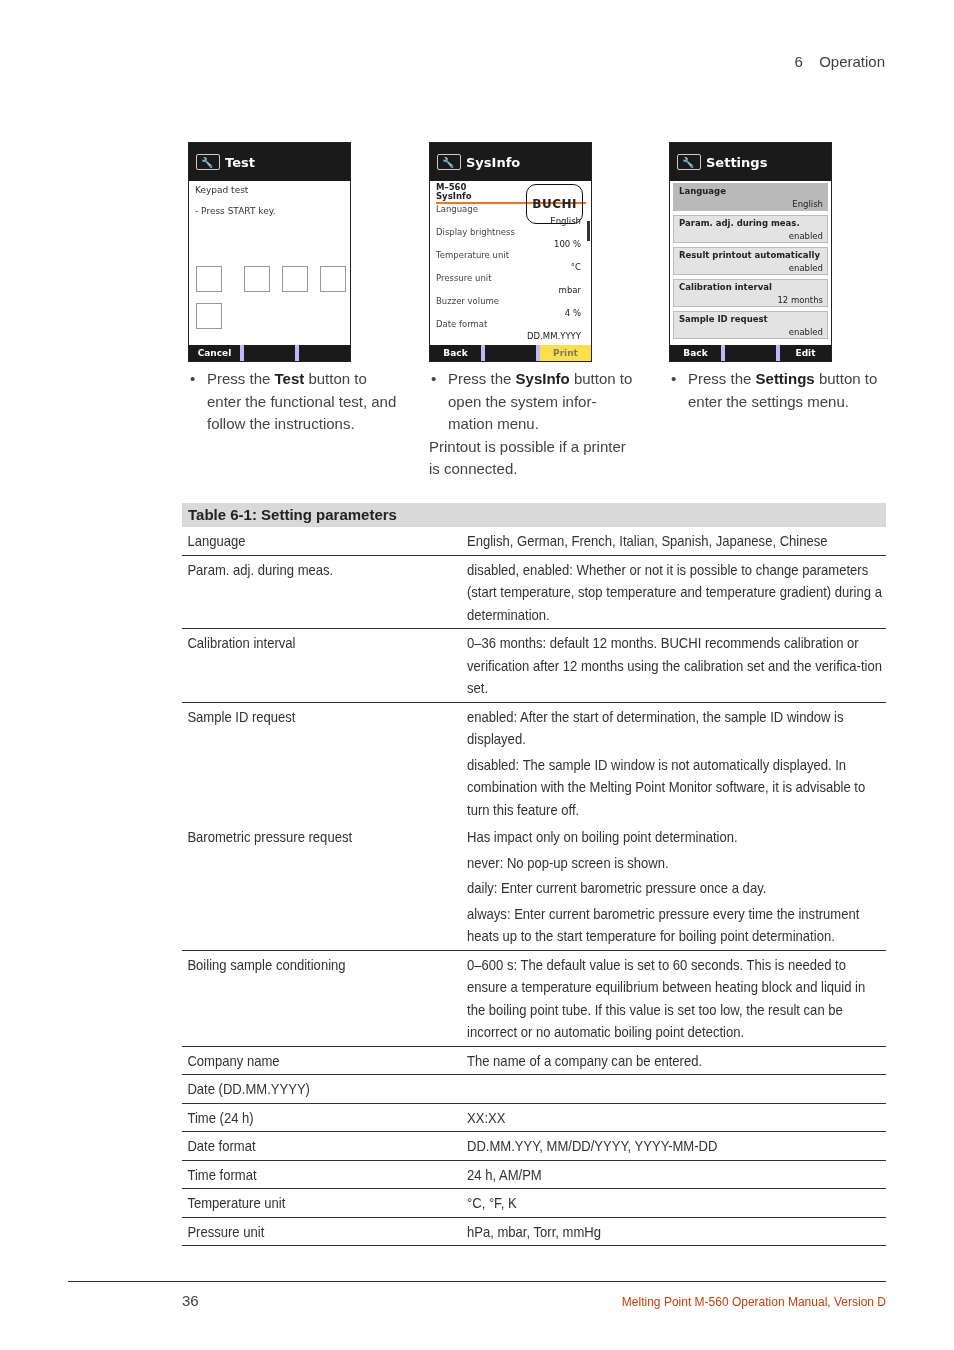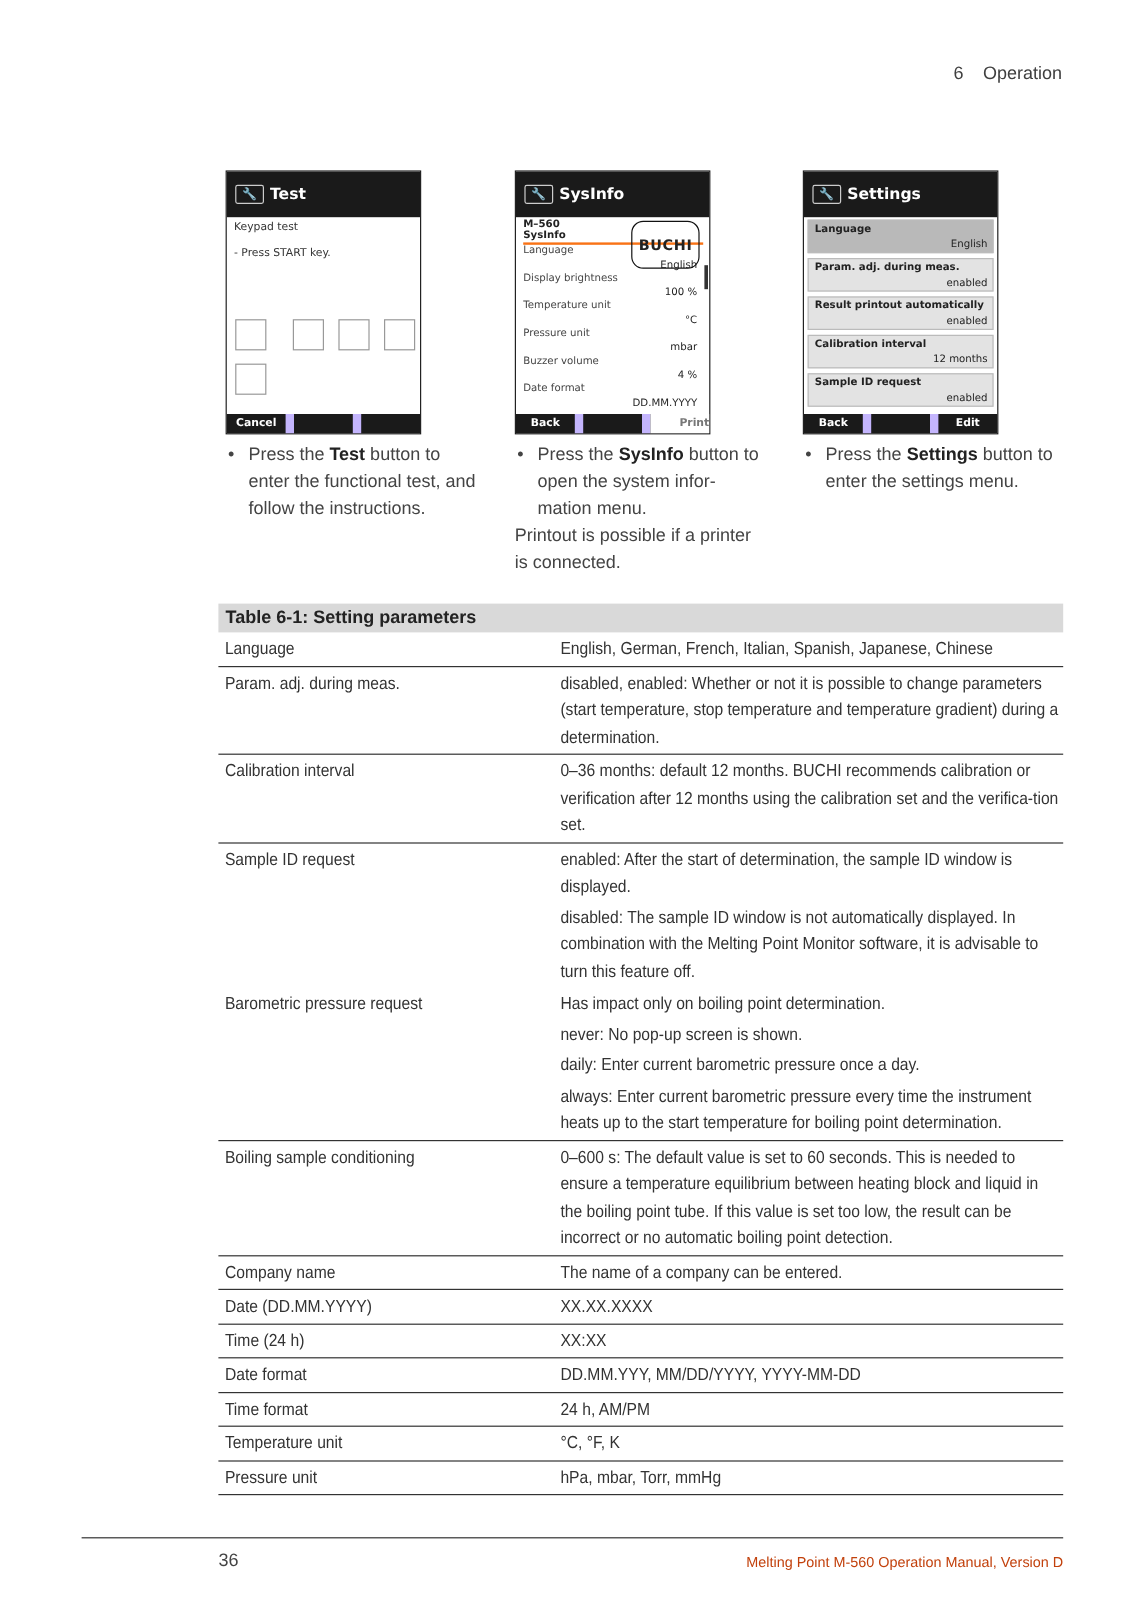--- a/index.html
+++ b/index.html
@@ -5,23 +5,23 @@
   html, body { margin:0; padding:0; background:#fff; }
   body { width:954px; height:1350px; position:relative; font-family:"Liberation Sans", sans-serif; color:#333; overflow:hidden; }
   .header-right { position:absolute; right:69px; top:53px; font-size:15px; color:#404040; }
   .header-right .num { margin-right:12px; }
 
   
   .screen { position:absolute; top:142px; width:163px; height:220px; border:1px solid #222; background:#fff; box-sizing:border-box; font-family:"DejaVu Sans", sans-serif; }
   .screen .titlebar { height:38px; background:#1a1a1a; color:#fff; display:flex; align-items:center; padding-left:7px; font-size:13px; font-weight:bold; }
   .screen .wrench { display:inline-flex; width:22px; height:14px; border:1px solid #ccc; border-radius:2px; align-items:center; justify-content:center; font-size:10px; margin-right:5px; color:#fff; }
   .screen .footer { position:absolute; left:0; right:0; bottom:0; height:16px; background:#1a1a1a; display:flex; }
-  .screen .footer div { flex:1; color:#fff; font-size:9px; font-weight:bold; text-align:center; line-height:16px; border-right:7px solid #c4b5fd; }
+  .screen .footer div { flex:1; color:#fff; font-size:9px; font-weight:bold; text-align:center; line-height:16px; border-right:4px solid #c4b5fd; }
   .screen .footer div:last-child { border-right:none; }
-  .screen .footer div.disabled { color:#777; background:#ffffff;text-align:right; }
+  .screen .footer div.disabled { color:#777; background:#fde047; }
 
   #scr-test { left:188px; }
   #scr-test .body { padding:4px 6px; font-size:9px; }
   #scr-test .body .t { font-weight:normal; margin-bottom:11px; }
   .keybox { position:absolute; width:26px; height:26px; border:1px solid #999; box-sizing:border-box; }
 
   #scr-sys { left:429px; }
   #scr-sys .body { position:relative; padding:2px 6px; font-size:8.5px; color:#222; height:164px; overflow:hidden; }
   #scr-sys .model { font-weight:bold; font-size:8.5px; line-height:9px; border-bottom:2px solid #f97316; padding-bottom:1px; width:150px; }
   .buchi { position:absolute; right:8px; top:3px; border:1.5px solid #111; border-radius:10px; padding:12px 5px; font-weight:bold; font-size:12px; letter-spacing:0.5px; }
@@ -211,23 +211,20 @@
         </div>
       </div>
       <div class="row">
         <div class="k">Company name</div>
         <div class="d">
           <p>The name of a company can be entered.</p>
         </div>
       </div>
       <div class="row">
         <div class="k">Date (DD.MM.YYYY)</div>
-        <div class="d">
-          <p>XX.XX.XXXX</p>
-        </div>
       </div>
       <div class="row">
         <div class="k">Time (24 h)</div>
         <div class="d">
           <p>XX:XX</p>
         </div>
       </div>
       <div class="row">
         <div class="k">Date format</div>
         <div class="d">

